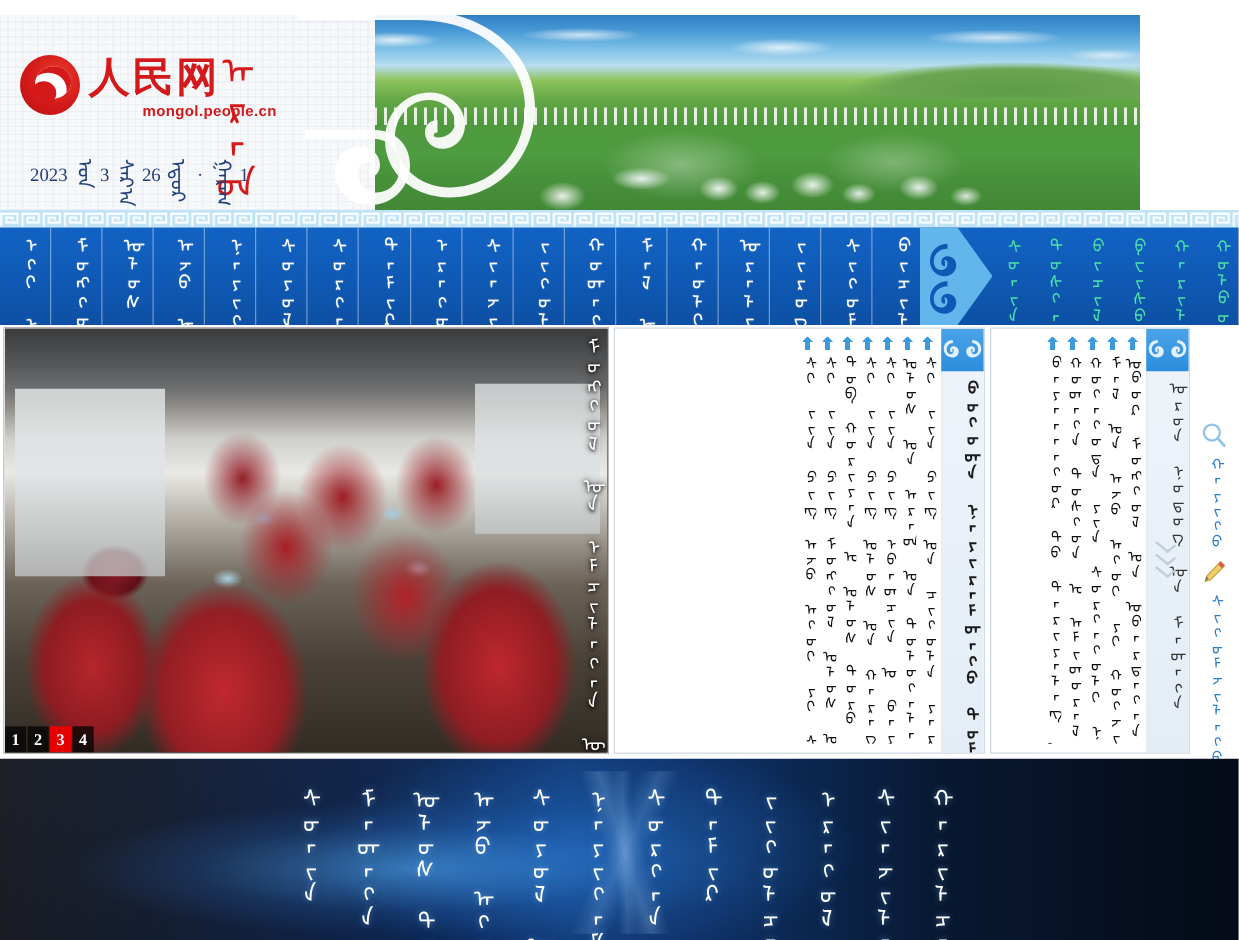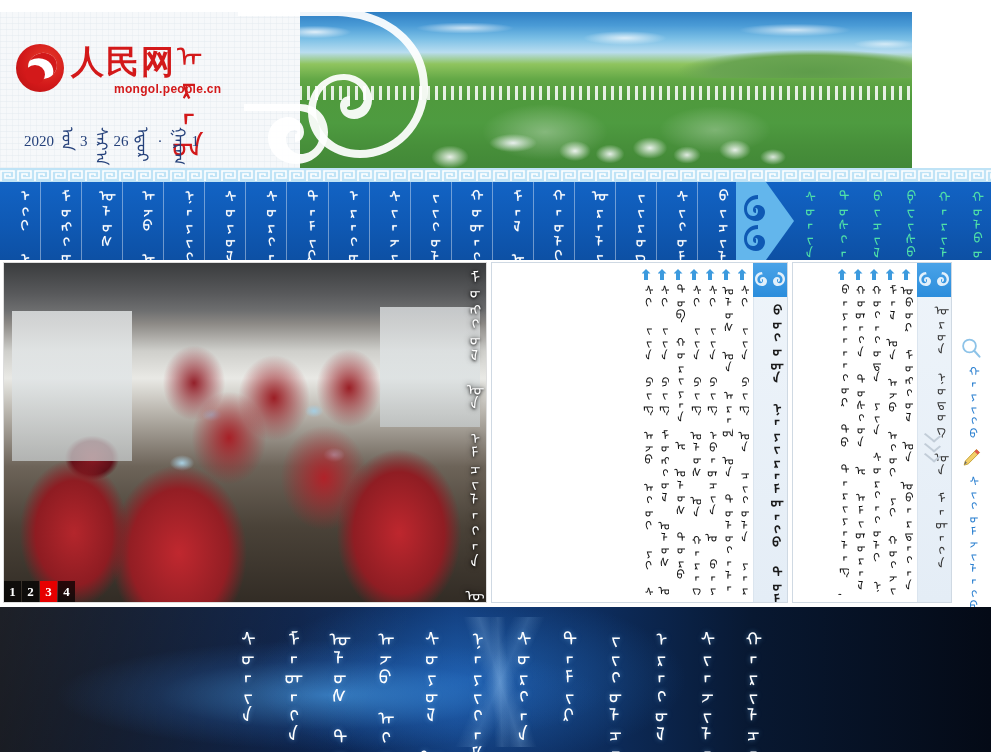--- a/index.html
+++ b/index.html
@@ -351,21 +351,21 @@
     <div class="logo-wrap">
       <div class="logo-mark"></div>
       <div class="logo-cn">人民网</div>
       <div class="logo-url">mongol.people.cn</div>
       <div class="logo-mn">
         <span class="mn-glyph" style="font-size:30px;font-family:'DejaVu Sans',sans-serif;">ᠠᠷᠠᠳ ᠤᠨ ᠰᠦᠯᠵᠢᠶ᠎ᠡ</span>
       </div>
     </div>
 
     <div class="dateline">
-      <span>2020</span>
+      <span>2023</span>
       <span class="mn">ᠣᠨ</span>
       <span>3</span>
       <span class="mn">ᠰᠠᠷ᠎ᠠ</span>
       <span>26</span>
       <span class="mn">ᠡᠳᠦᠷ</span>
       <span class="dot">·</span>
       <span class="mn">ᠭᠠᠷᠠᠭ</span>
       <span>1</span>
     </div>
   </div>

